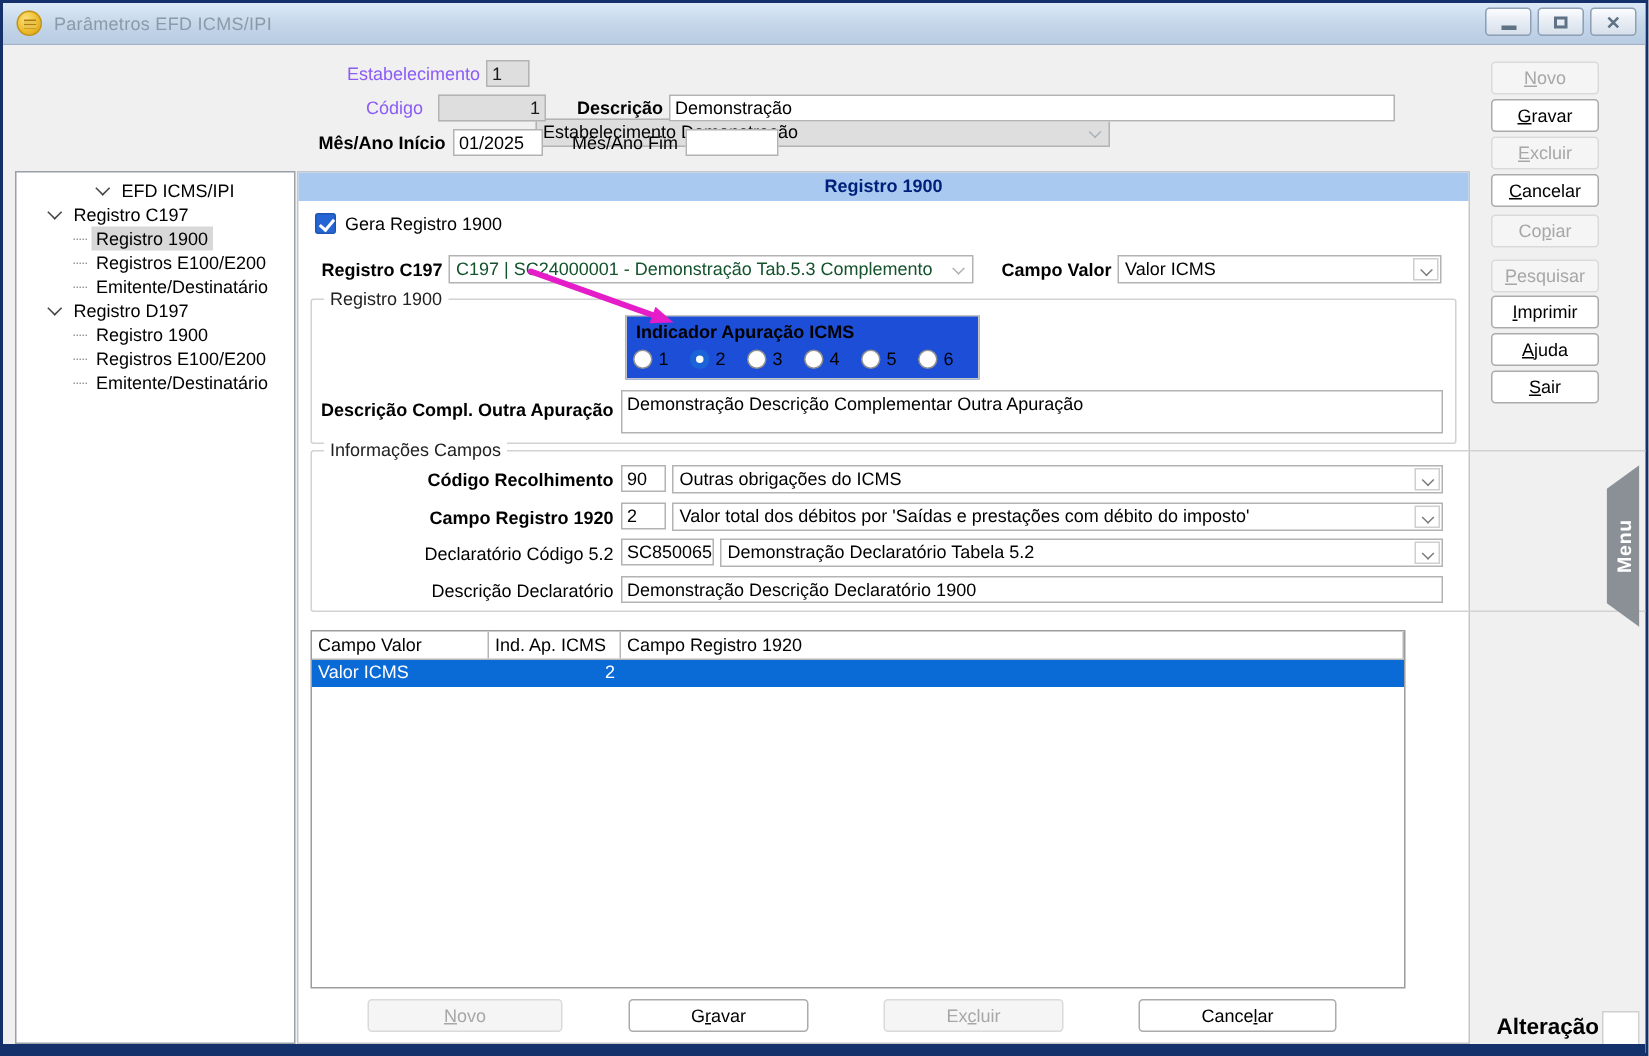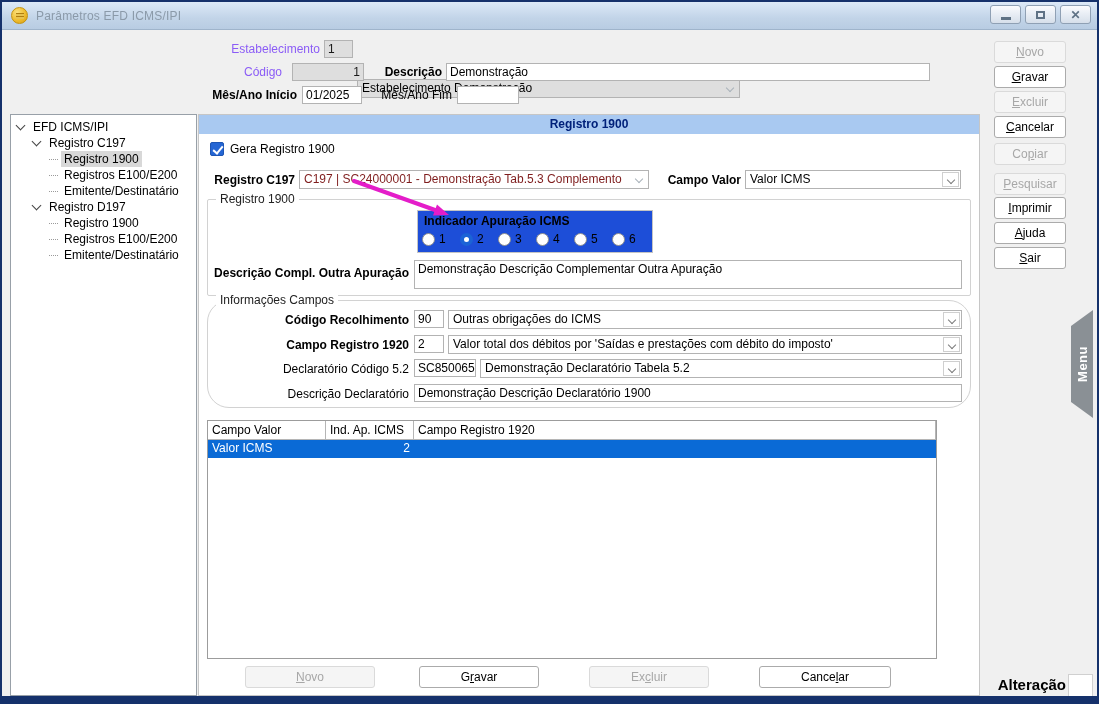--- a/index.html
+++ b/index.html
@@ -44,21 +44,21 @@
   .lbl.r{ text-align:right; }
   .field{
     position:absolute; background:#fff; border:1px solid #b3b3b3; height:18px;
     line-height:16px; padding:0 3px; white-space:nowrap; overflow:hidden;
   }
   .field.dis{ background:#dedede; color:#1a1a1a; }
   .field.num{ text-align:right; }
   .combo{ position:absolute; background:#fff; border:1px solid #b3b3b3; height:19px;
     line-height:17px; padding:0 20px 0 4px; white-space:nowrap; overflow:hidden; }
   .combo.dis{ background:#dedede;margin-top:40px; }
-  .combo.graytext{ color:#7f1d1d; }
+  .combo.graytext{ color:#14532d; }
   .chev{ position:absolute; right:6px; top:5px; width:6px; height:6px;
     border-right:1.6px solid #7b7b7b; border-bottom:1.6px solid #7b7b7b; transform:rotate(45deg); }
   .chev.faint{ border-color:#a9b2ba; }
   .combo .arrow-box{ position:absolute; right:1px; top:1px; bottom:1px; width:17px;
     border:1px solid #cfcfcf; background:#fff; }
   .combo .arrow-box .chev{ right:4px; top:4px; }
   .btn{
     position:absolute; height:22px; background:#fff; border:1px solid #ababab; border-radius:3px;
     display:flex; align-items:center; justify-content:center; font-size:12px; color:#000; cursor:default;
   }
@@ -157,21 +157,21 @@
     <span class="lbl b r" style="left:370px;top:34px;width:70px;">Descrição</span>
     <span class="field" style="left:444px;top:33px;width:484px;">Demonstração</span>
 
     <span class="lbl b r" style="left:180px;top:57px;width:115px;">Mês/Ano Início</span>
     <span class="field" style="left:300px;top:56px;width:60px;">01/2025</span>
     <span class="lbl r" style="left:370px;top:57px;width:80px;">Mês/Ano Fim</span>
     <span class="field" style="left:455px;top:56px;width:62px;"></span>
   </div>
 
   <div class="tree-panel" id="tree">
-      <div class="tree-row" style="padding-left: 6px;">
+      <div class="tree-row" style="padding-left: 6px; margin-left: 48px;">
         <span class="tchev"></span>
         <span class="tlabel">EFD ICMS/IPI</span>
       </div>
       <div class="tree-row" style="padding-left: 22px;">
         <span class="tchev"></span>
         <span class="tlabel">Registro C197</span>
       </div>
       <div class="tree-row selected" style="padding-left: 38px;">
         <span class="stub"></span>
         <span class="tlabel">Registro 1900</span>
@@ -243,21 +243,21 @@
             <span class="radio-item">
               <span class="radio-circ"></span>
               <span>6</span>
             </span>
           </div>
       </div>
       <span class="lbl b r" style="left:0px;top:65px;width:201px;">Descrição Compl. Outra Apuração</span>
       <span class="field" style="left:206px;top:60px;width:548px;height:29px;">Demonstração Descrição Complementar Outra Apuração</span>
     </div>
 
-    <div class="groupbox" style="left:8px;top:185px;width:764px;height:108px;border-radius:22px;" id="info-group">
+    <div class="groupbox" style="left:8px;top:185px;width:892px;height:108px;" id="info-group">
       <span class="gtitle">Informações Campos</span>
     <span class="lbl r b" style="left: 0px; top: 11px; width: 201px;">Código Recolhimento</span>
         <span class="field" style="left: 206px; top: 9px; width: 30px;">90</span>
         <span class="combo" style="left: 240px; top: 9px; width: 514px;"><span>Outras obrigações do ICMS</span><span class="arrow-box">
             <span class="chev"></span>
           </span></span>
         <span class="lbl r b" style="left: 0px; top: 36px; width: 201px;">Campo Registro 1920</span>
         <span class="field" style="left: 206px; top: 34px; width: 30px;">2</span>
         <span class="combo" style="left: 240px; top: 34px; width: 514px;"><span>Valor total dos débitos por 'Saídas e prestações com débito do imposto'</span><span class="arrow-box">
             <span class="chev"></span>

